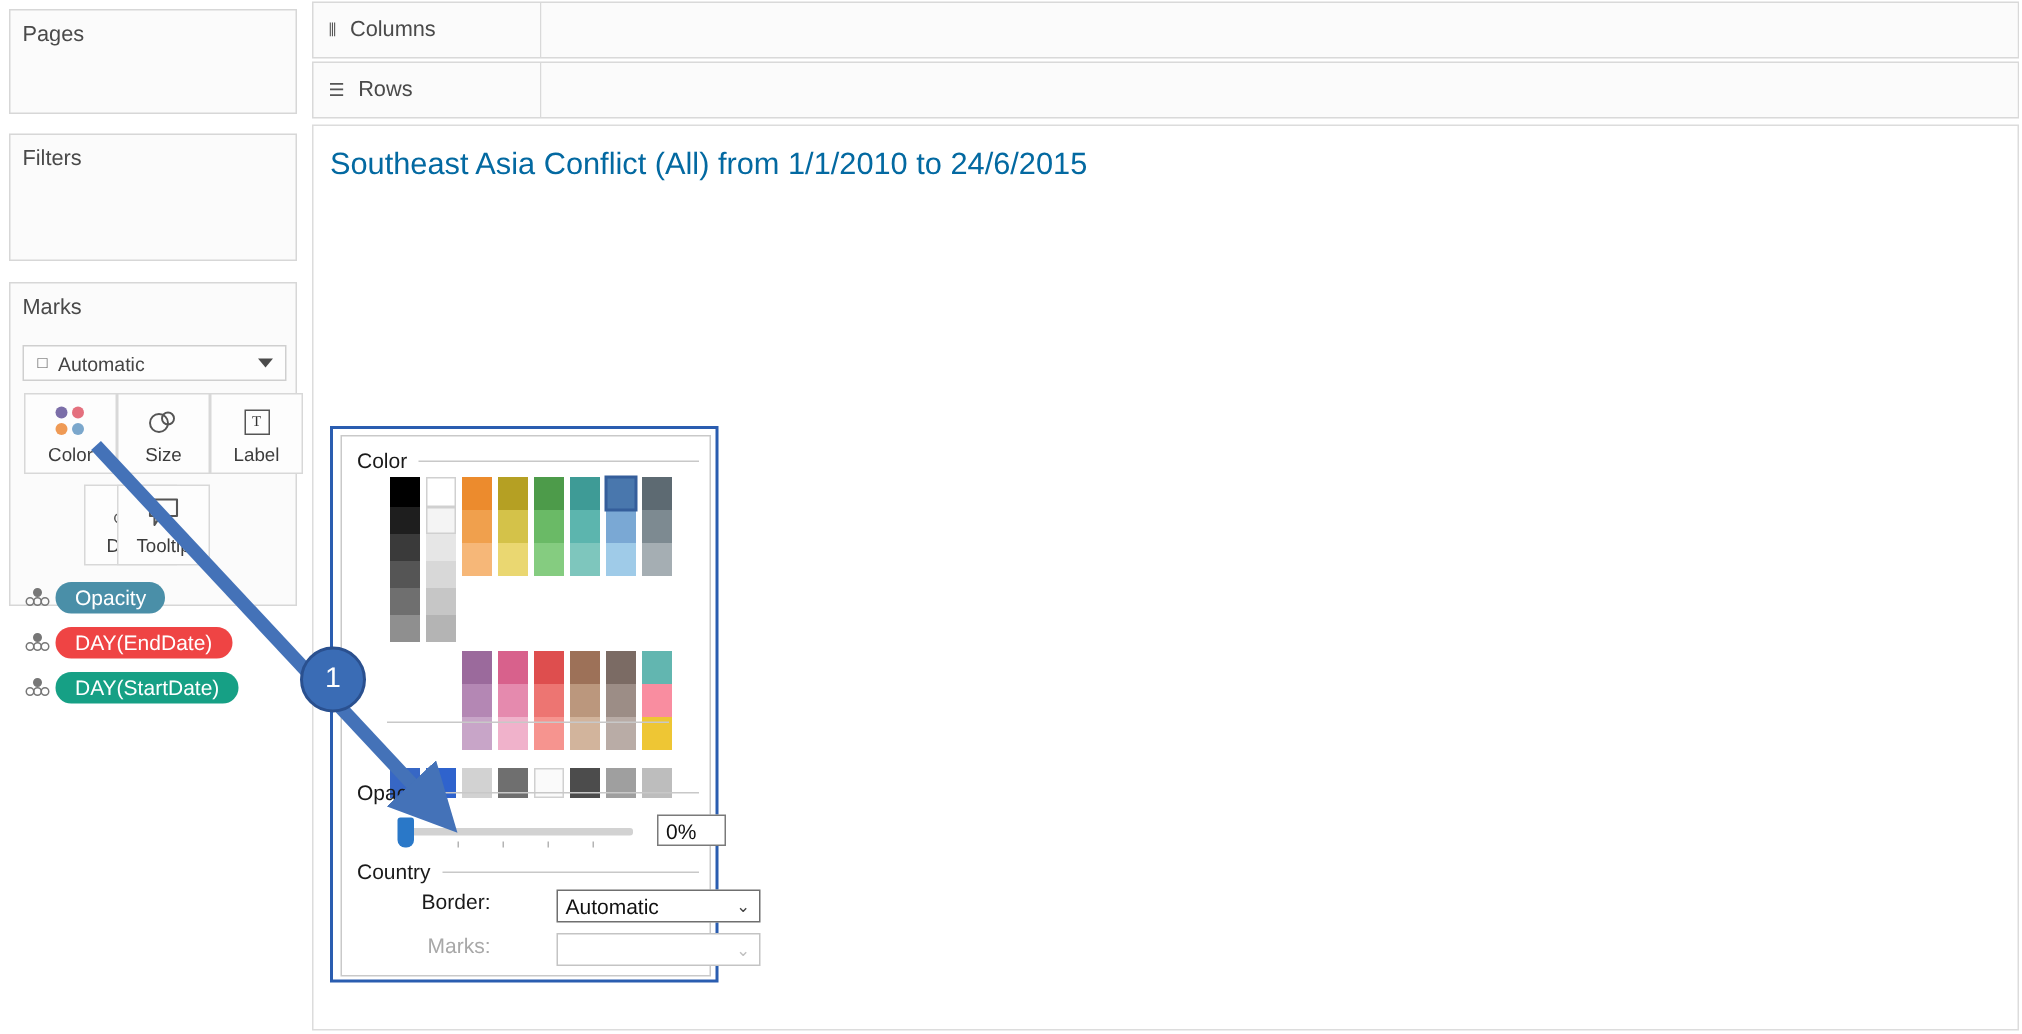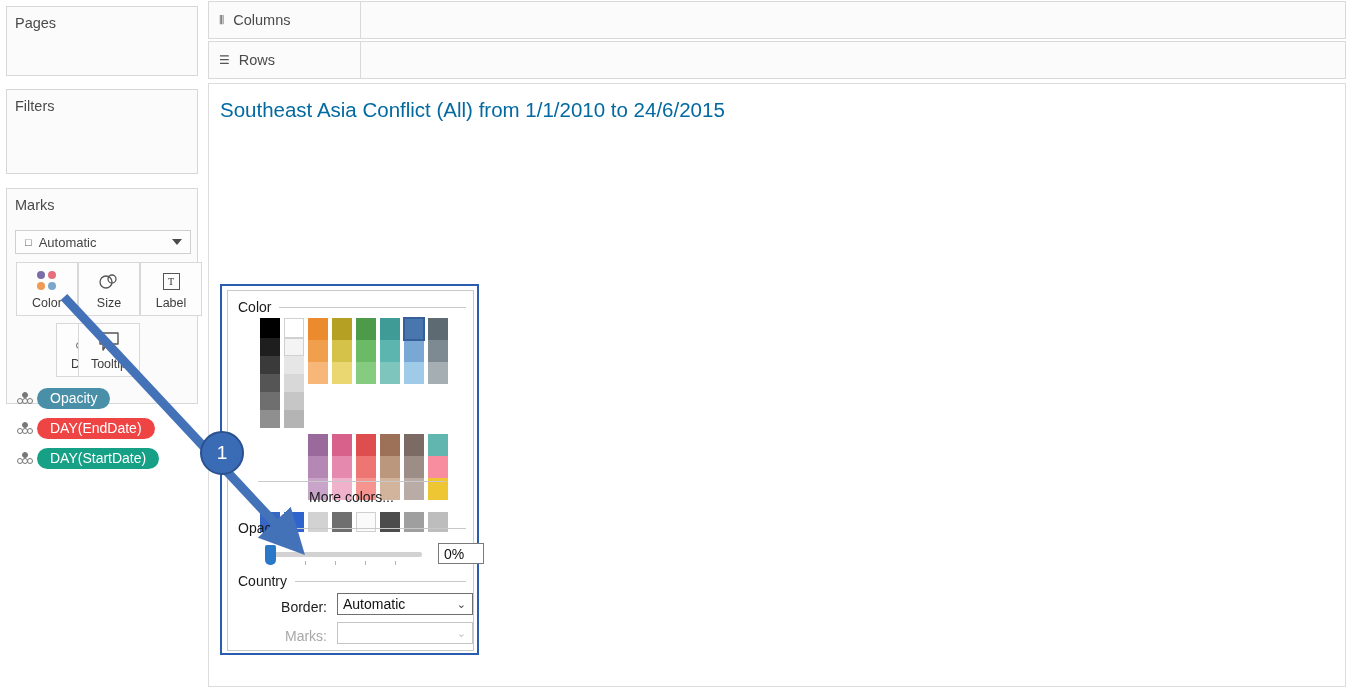--- a/index.html
+++ b/index.html
@@ -165,21 +165,21 @@
     background: #2a78c8; border-radius: 2px 2px 5px 5px;
   }
   .tick { position:absolute; top: 20px; width:1px; height:4px; background:#b4b4b4; }
   #opacity-value {
     position: absolute; left: 178px; top: 2px; width: 46px; height: 21px;
     border: 1px solid #7a7a7a; box-sizing: border-box; background: #fff;
     font-size: 14px; color: #111; display: flex; align-items: center; padding-left: 5px;
   }
 
   
-  .eff-row { position: absolute; left: 10px; height: 22px; display:flex; align-items:flex-end; }
+  .eff-row { position: absolute; left: 10px; height: 22px; display:flex; align-items:flex-start;gap:34px; }
   #eff-border { top: 302px; }
   #eff-halo   { top: 331px; }
   .eff-label { width: 89px; text-align: right; font-size: 14px; color: #1a1a1a; padding-right: 10px; }
   .eff-label.dim { color: #a8a8a8; }
   .combo {
     width: 136px; height: 22px; border: 1px solid #6f6f6f; box-sizing: border-box;
     background: #ffffff; display: flex; align-items: center;
     font-size: 14px; color: #111; padding-left: 5px;
   }
   .combo.dim { border-color: #c4c4c4; color: #b0b0b0; }
@@ -331,21 +331,20 @@
 
       <div id="swatch-grid">
           <div><div class="sw-col"><div class="sw" style="background: rgb(0, 0, 0); height: 20px;"></div><div class="sw" style="background: rgb(30, 30, 30); height: 18px;"></div><div class="sw" style="background: rgb(58, 58, 58); height: 18px;"></div><div class="sw" style="background: rgb(85, 85, 85); height: 18px;"></div><div class="sw" style="background: rgb(111, 111, 111); height: 18px;"></div><div class="sw" style="background: rgb(143, 143, 143); height: 18px;"></div></div><div class="sw-col"><div class="sw" style="background: rgb(255, 255, 255); height: 20px; border: 1px solid rgb(208, 208, 208);"></div><div class="sw" style="background: rgb(244, 244, 244); height: 18px; border: 1px solid rgb(208, 208, 208);"></div><div class="sw" style="background: rgb(230, 230, 230); height: 18px;"></div><div class="sw" style="background: rgb(216, 216, 216); height: 18px;"></div><div class="sw" style="background: rgb(198, 198, 198); height: 18px;"></div><div class="sw" style="background: rgb(180, 180, 180); height: 18px;"></div></div><div class="sw-col"><div class="sw" style="background: rgb(236, 139, 45); height: 22px;"></div><div class="sw" style="background: rgb(240, 160, 77); height: 22px;"></div><div class="sw" style="background: rgb(246, 183, 120); height: 22px;"></div><div class="sw" style="background: rgb(247, 199, 154);"></div></div><div class="sw-col"><div class="sw" style="background: rgb(181, 160, 35); height: 22px;"></div><div class="sw" style="background: rgb(212, 194, 73); height: 22px;"></div><div class="sw" style="background: rgb(234, 215, 113); height: 22px;"></div><div class="sw" style="background: rgb(241, 222, 123);"></div></div><div class="sw-col"><div class="sw" style="background: rgb(77, 155, 74); height: 22px;"></div><div class="sw" style="background: rgb(106, 186, 102); height: 22px;"></div><div class="sw" style="background: rgb(133, 204, 128); height: 22px;"></div><div class="sw" style="background: rgb(150, 215, 143);"></div></div><div class="sw-col"><div class="sw" style="background: rgb(62, 155, 150); height: 22px;"></div><div class="sw" style="background: rgb(92, 181, 174); height: 22px;"></div><div class="sw" style="background: rgb(126, 198, 189); height: 22px;"></div><div class="sw" style="background: rgb(145, 208, 198);"></div></div><div class="sw-col"><div class="sw sel" style="background: rgb(73, 119, 173); height: 22px;"></div><div class="sw" style="background: rgb(122, 168, 212); height: 22px;"></div><div class="sw" style="background: rgb(159, 203, 232); height: 22px;"></div><div class="sw" style="background: rgb(169, 211, 238);"></div></div><div class="sw-col"><div class="sw" style="background: rgb(93, 106, 114); height: 22px;"></div><div class="sw" style="background: rgb(125, 138, 145); height: 22px;"></div><div class="sw" style="background: rgb(165, 174, 179); height: 22px;"></div><div class="sw" style="background: rgb(178, 186, 191);"></div></div></div>
           <div class="sw-gap"></div>
           <div style="margin-left: 48px;"><div class="sw-col"><div class="sw" style="background: rgb(155, 106, 156); height: 22px;"></div><div class="sw" style="background: rgb(180, 135, 180); height: 22px;"></div><div class="sw" style="background: rgb(200, 165, 200); height: 22px;"></div><div class="sw" style="background: rgb(210, 179, 212);"></div></div><div class="sw-col"><div class="sw" style="background: rgb(216, 97, 140); height: 22px;"></div><div class="sw" style="background: rgb(229, 138, 174); height: 22px;"></div><div class="sw" style="background: rgb(240, 178, 203); height: 22px;"></div><div class="sw" style="background: rgb(246, 201, 220);"></div></div><div class="sw-col"><div class="sw" style="background: rgb(222, 78, 78); height: 22px;"></div><div class="sw" style="background: rgb(237, 117, 114); height: 22px;"></div><div class="sw" style="background: rgb(246, 148, 143); height: 22px;"></div><div class="sw" style="background: rgb(250, 166, 160);"></div></div><div class="sw-col"><div class="sw" style="background: rgb(157, 113, 88); height: 22px;"></div><div class="sw" style="background: rgb(187, 151, 125); height: 22px;"></div><div class="sw" style="background: rgb(210, 180, 156); height: 22px;"></div><div class="sw" style="background: rgb(220, 195, 173);"></div></div><div class="sw-col"><div class="sw" style="background: rgb(123, 107, 100); height: 22px;"></div><div class="sw" style="background: rgb(156, 141, 134); height: 22px;"></div><div class="sw" style="background: rgb(185, 172, 166); height: 22px;"></div><div class="sw" style="background: rgb(198, 186, 181);"></div></div><div class="sw-col"><div class="sw" style="background: rgb(98, 182, 176); height: 22px;"></div><div class="sw" style="background: rgb(249, 141, 160); height: 22px;"></div><div class="sw" style="background: rgb(238, 198, 52); height: 22px;"></div></div></div>
           <div class="sw-gap" style="height: 12px;"></div>
           <div><div class="sw-col"><div class="sw" style="background: rgb(55, 103, 197); height: 20px;"></div></div><div class="sw-col"><div class="sw" style="background: rgb(47, 99, 205); height: 20px;"></div></div><div class="sw-col"><div class="sw" style="background: rgb(210, 210, 210); height: 20px;"></div></div><div class="sw-col"><div class="sw" style="background: rgb(111, 111, 111); height: 20px;"></div></div><div class="sw-col"><div class="sw" style="background: rgb(250, 250, 250); height: 20px; border: 1px solid rgb(208, 208, 208);"></div></div><div class="sw-col"><div class="sw" style="background: rgb(76, 76, 76); height: 20px;"></div></div><div class="sw-col"><div class="sw" style="background: rgb(159, 159, 159); height: 20px;"></div></div><div class="sw-col"><div class="sw" style="background: rgb(189, 189, 189); height: 20px;"></div></div></div>
         </div>
 
       <div id="more-sep"></div>
-      <div id="more-colors">More colors...</div>
 
       <div class="group-head" id="gh-opacity">
         <span class="gh-text">Opacity</span>
         <span class="gh-line"></span>
       </div>
 
       <div id="opacity-row">
         <div id="slider-track"></div>
         <div id="slider-thumb"></div>
         <div class="tick" style="left:45px;"></div>

